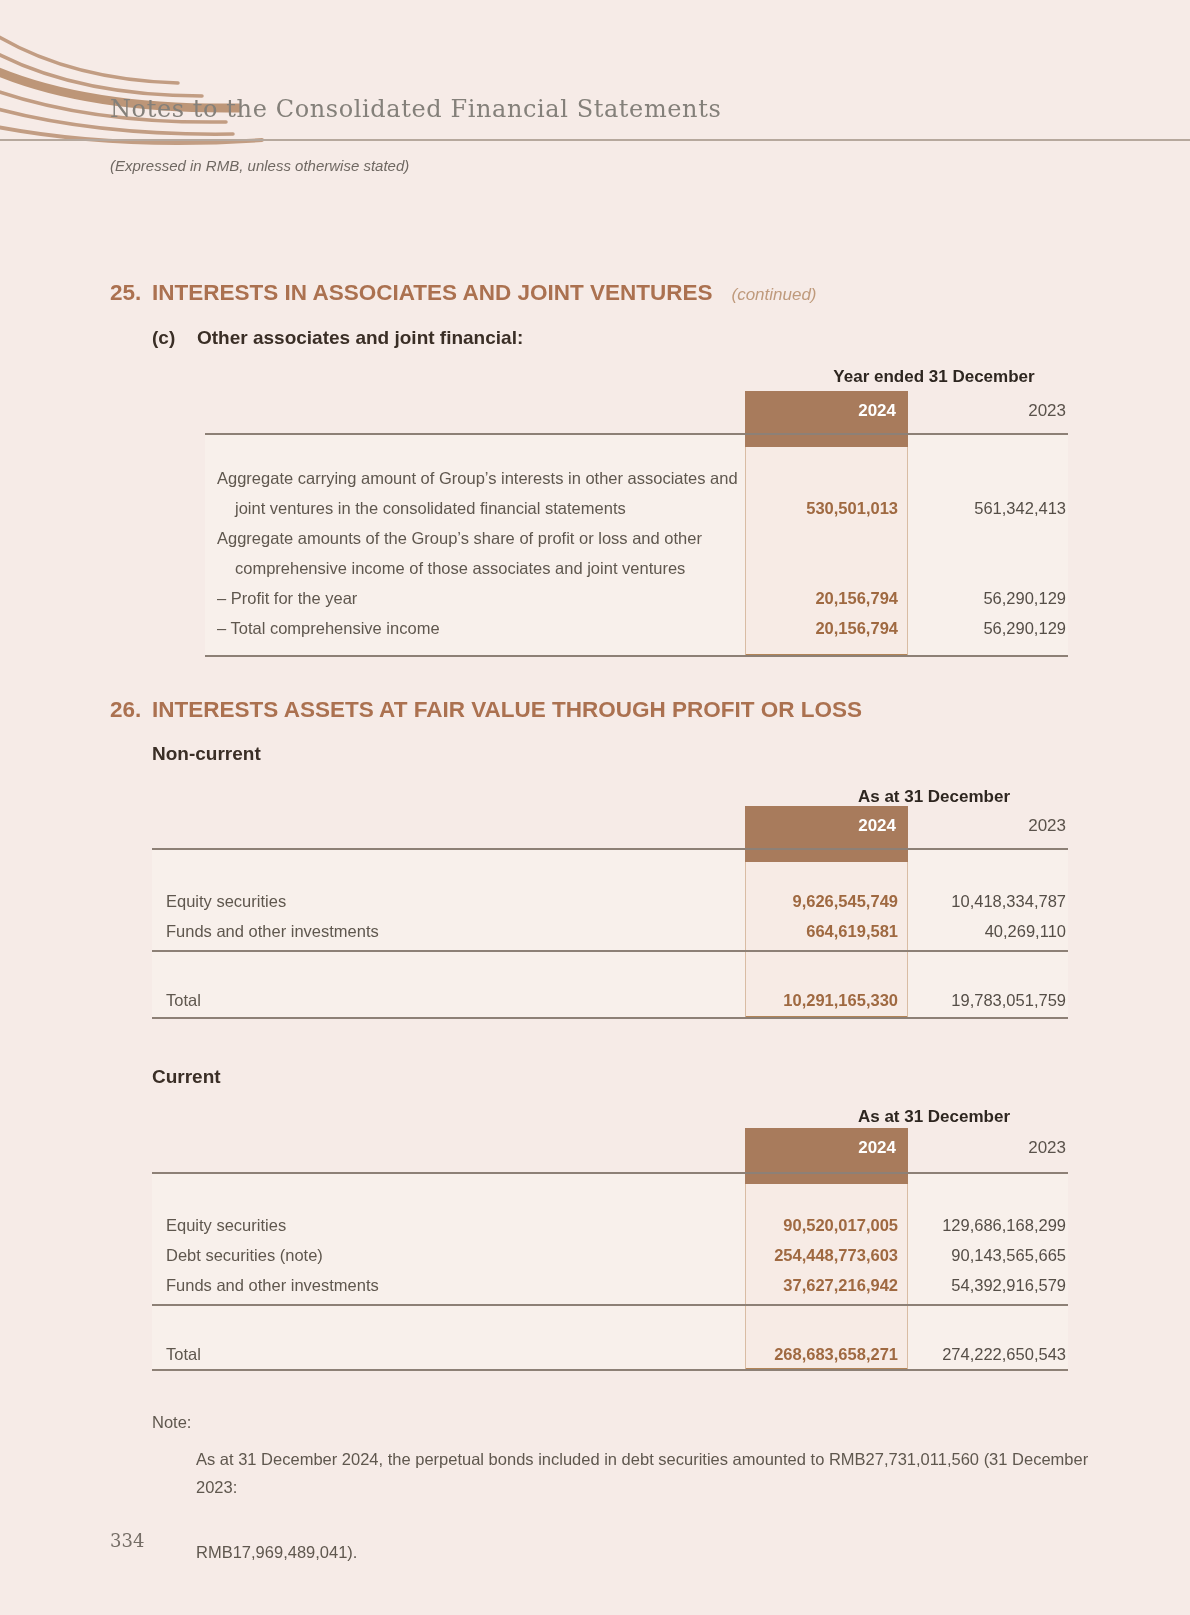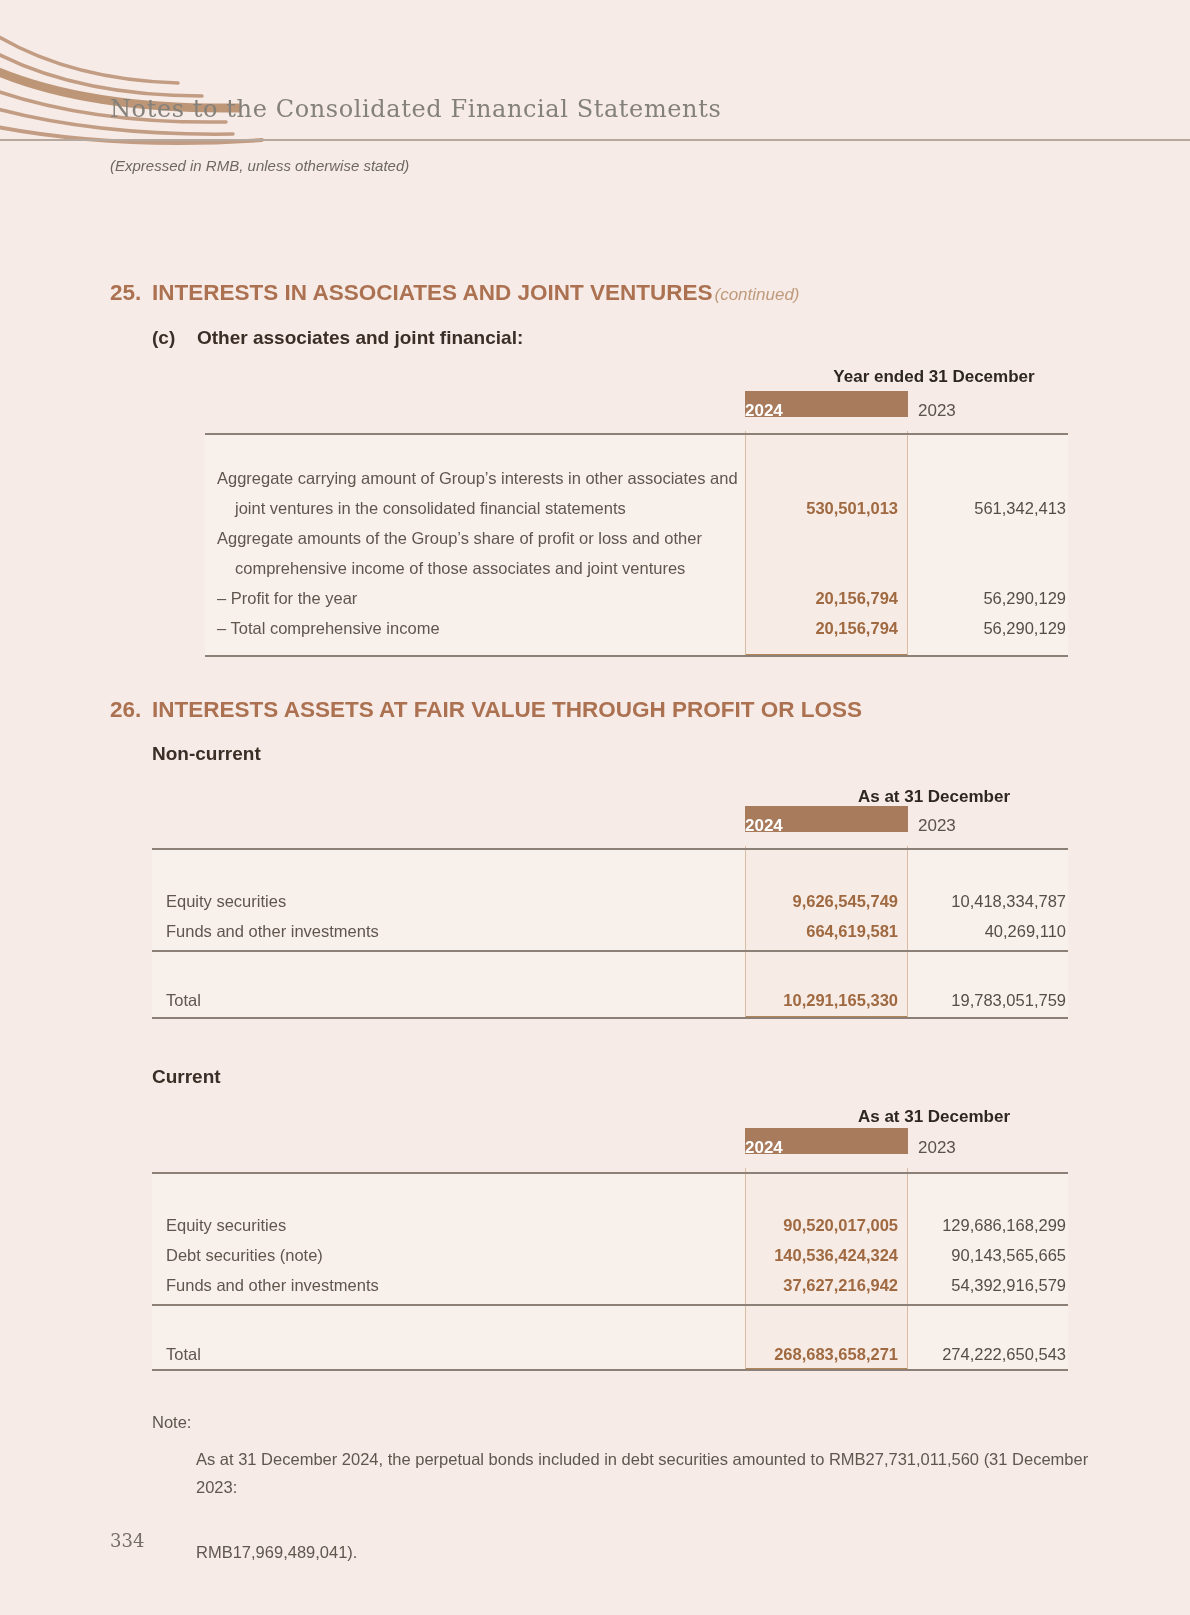--- a/index.html
+++ b/index.html
@@ -22,21 +22,21 @@
   }
   .header-rule { position:absolute; left:0; right:0; top:139px; height:2px; background:#b6a89d; }
   .doc-subtitle {
     position:absolute; left:110px; top:155px;
     font-style:italic; font-size:15px; color:#6f6862; line-height:22px;
   }
 
   
   .h-main { position:absolute; left:110px; font-weight:bold; font-size:22.5px; color:#ab7150; line-height:26px; white-space:nowrap; }
   .h-num  { display:inline-block; width:42px; }
-  .h-cont { font-weight:normal; font-style:italic; font-size:17px; color:#bf9a7c; margin-left:2px; }
+  .h-cont { font-weight:normal; font-style:italic; font-size:17px; color:#bf9a7c; margin-left:19px; }
   #h25 { top:280px; }
   #h26 { top:697px; }
 
   .h-sub  { position:absolute; left:152px; font-weight:bold; font-size:19px; color:#3a2e26; line-height:24px; white-space:nowrap; }
   .h-sub-num { display:inline-block; width:45px; }
   #sub25c  { top:326px; }
   #nc-head { top:742px; }
   #cur-head{ top:1065px; }
 
   
@@ -57,21 +57,21 @@
     border-bottom:3px solid #b28457;
   }
   .t1 .band { top:65px; height:226px; }
   .t2 .band { top:60px; height:173px; }
   .t3 .band { top:62px; height:203px; }
 
   .period {
     position:absolute; top:0; right:0; width:268px; text-align:center;
     font-weight:bold; font-size:17px; color:#2e2620; line-height:22px; z-index:2;
   }
-  .yearcell { position:absolute; height:26px; line-height:40px; font-size:17px; z-index:2; }
+  .yearcell { position:absolute; height:56px; line-height:40px; text-align:right; font-size:17px; z-index:2; }
   .y24 { right:160px; width:163px; background:#a87b5c; color:#ffffff; font-weight:bold; padding-right:12px; }
   .y23 { right:0; width:150px; color:#5a524b; padding-right:2px; }
   .t1 .yearcell { top:25px; }
   .t2 .yearcell { top:20px; }
   .t3 .yearcell { top:22px; }
 
   .rule { position:absolute; left:0; right:0; height:2px; background:#8d8076; z-index:3; }
 
   .tbody { position:absolute; left:0; right:0; z-index:2; }
   .trow { position:relative; height:30px; line-height:30px; font-size:16.5px; }
@@ -198,21 +198,21 @@
     <div class="yearcell y23">2023</div>
     <div class="rule" style="top:66px"></div>
     <div class="tbody" style="top:104px">
       <div class="trow">
         <span class="rlabel">Equity securities</span>
         <span class="rv v24">90,520,017,005</span>
         <span class="rv v23">129,686,168,299</span>
       </div>
       <div class="trow">
         <span class="rlabel">Debt securities (note)</span>
-        <span class="rv v24">140,536,424,324</span>
+        <span class="rv v24">254,448,773,603</span>
         <span class="rv v23">90,143,565,665</span>
       </div>
       <div class="trow">
         <span class="rlabel">Funds and other investments</span>
         <span class="rv v24">37,627,216,942</span>
         <span class="rv v23">54,392,916,579</span>
       </div>
     </div>
     <div class="rule" style="top:198px"></div>
     <div class="totalrow" style="top:233px">

